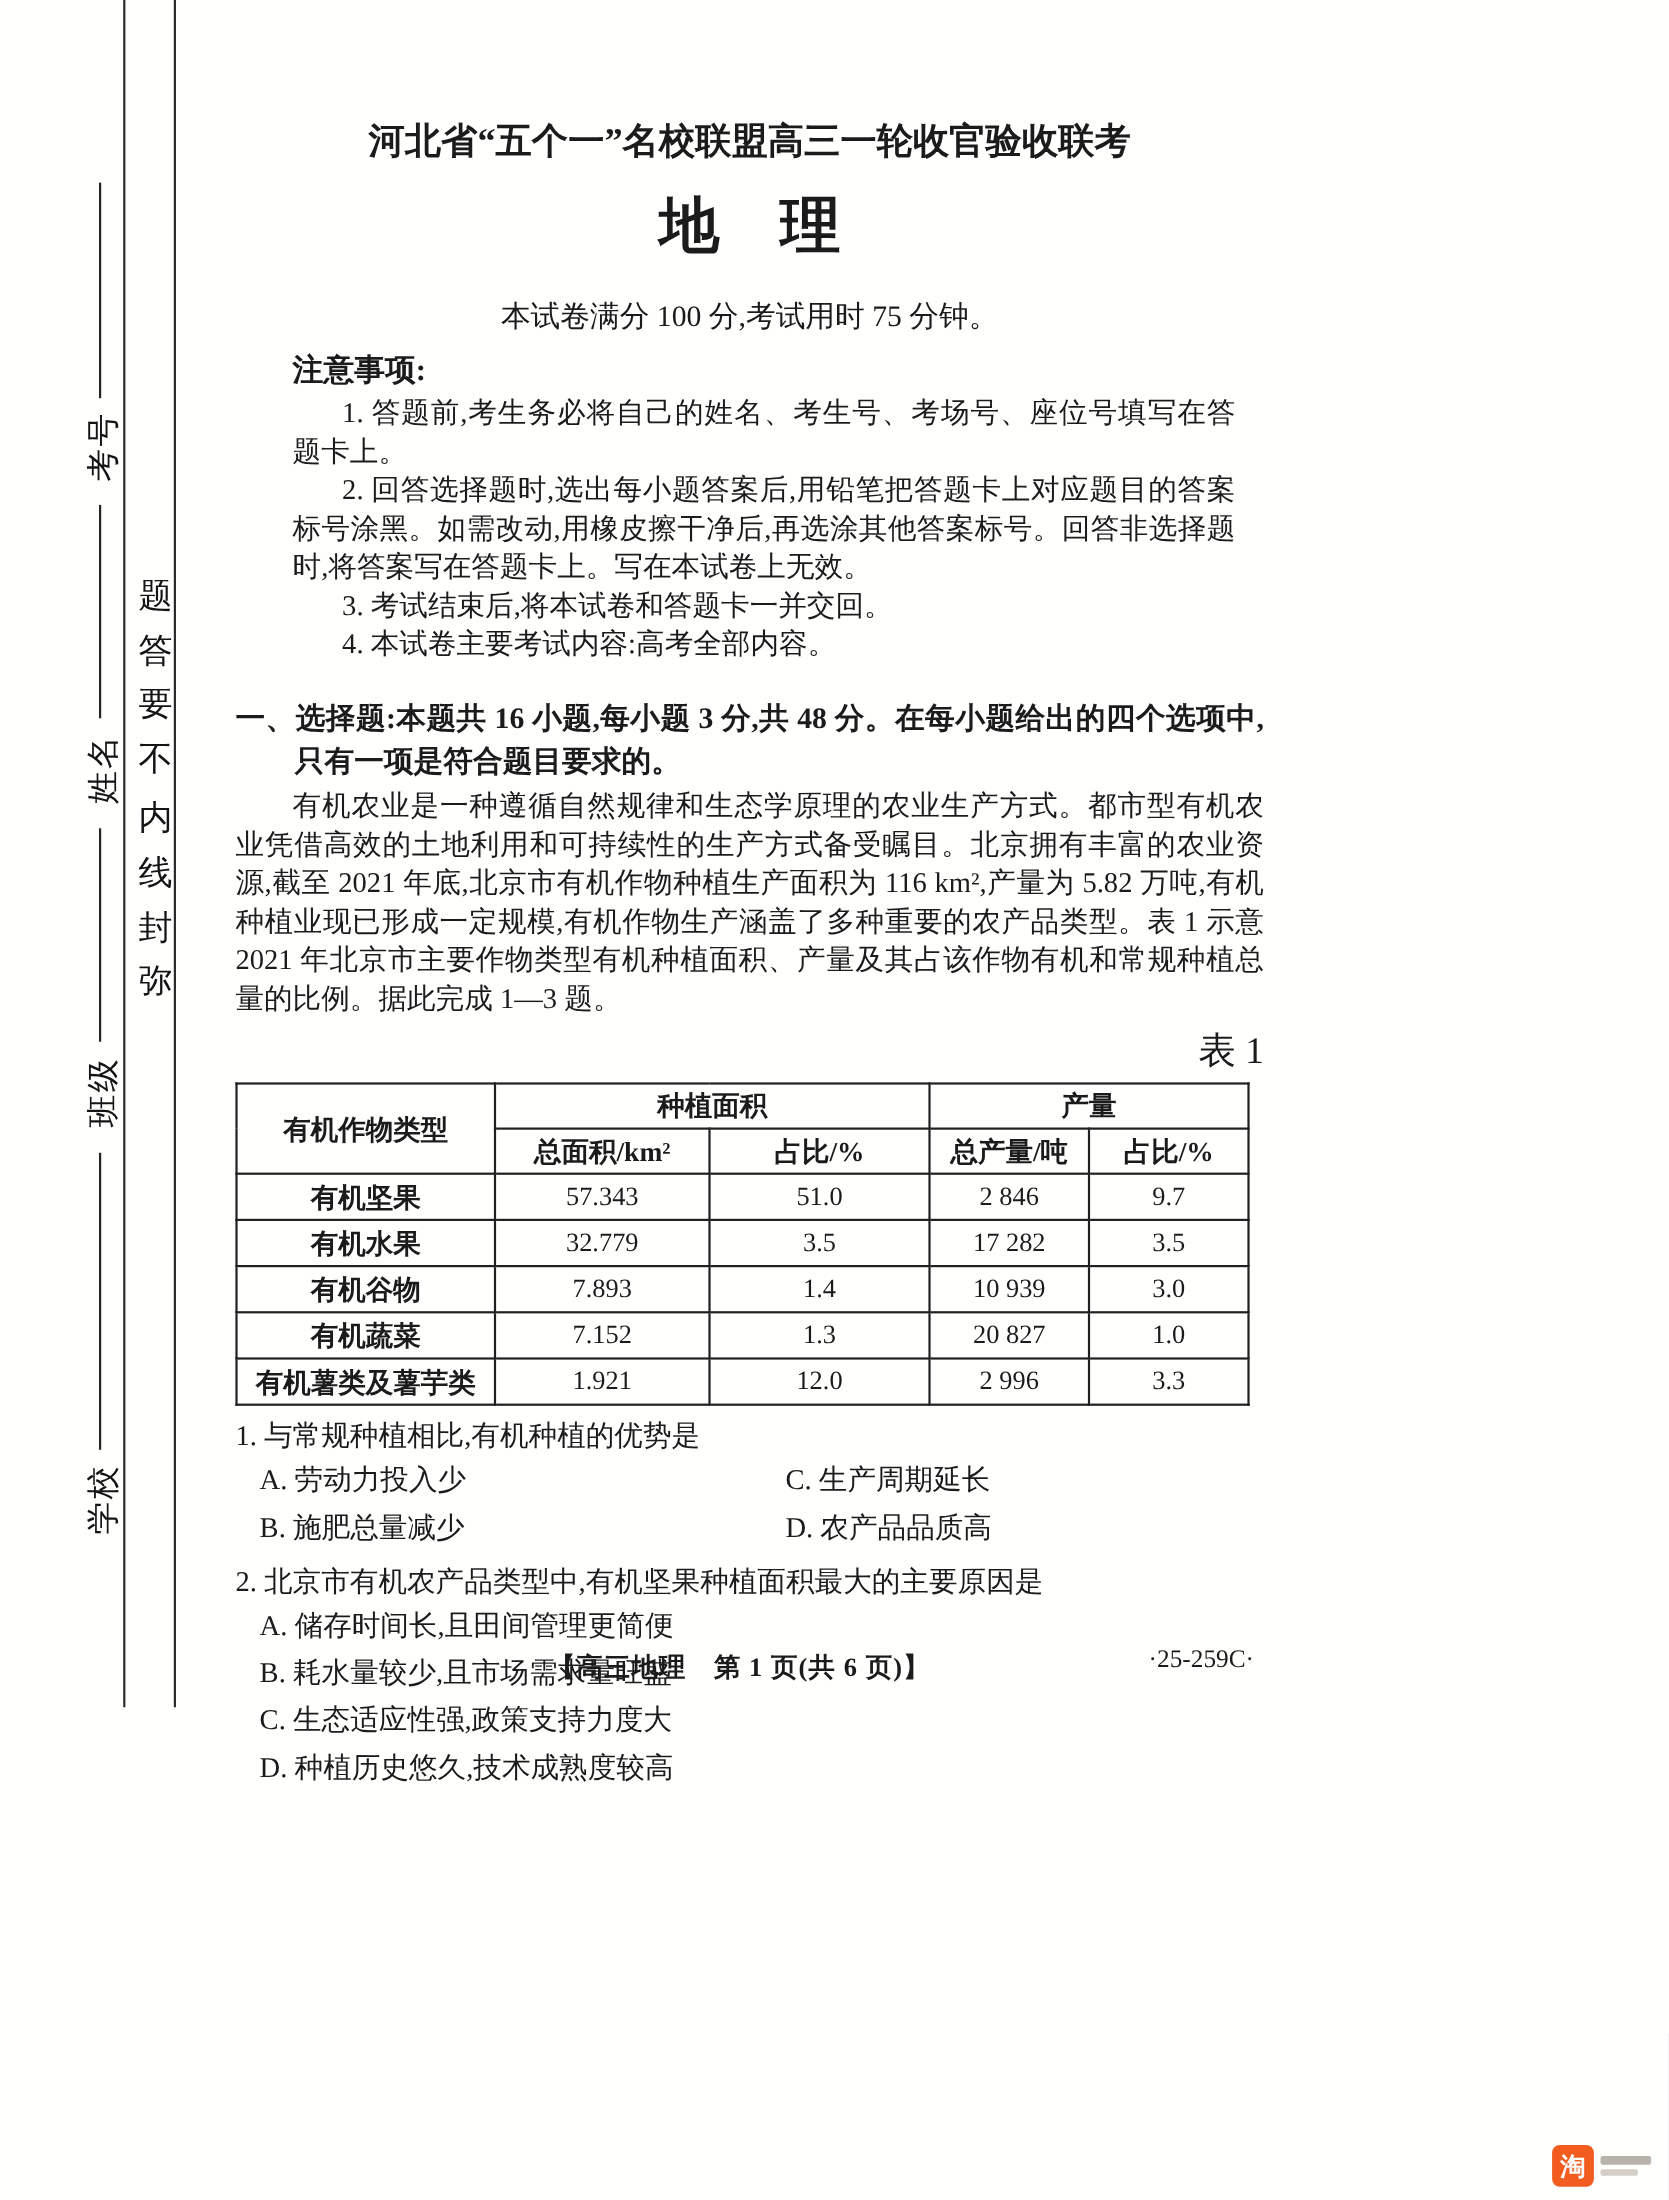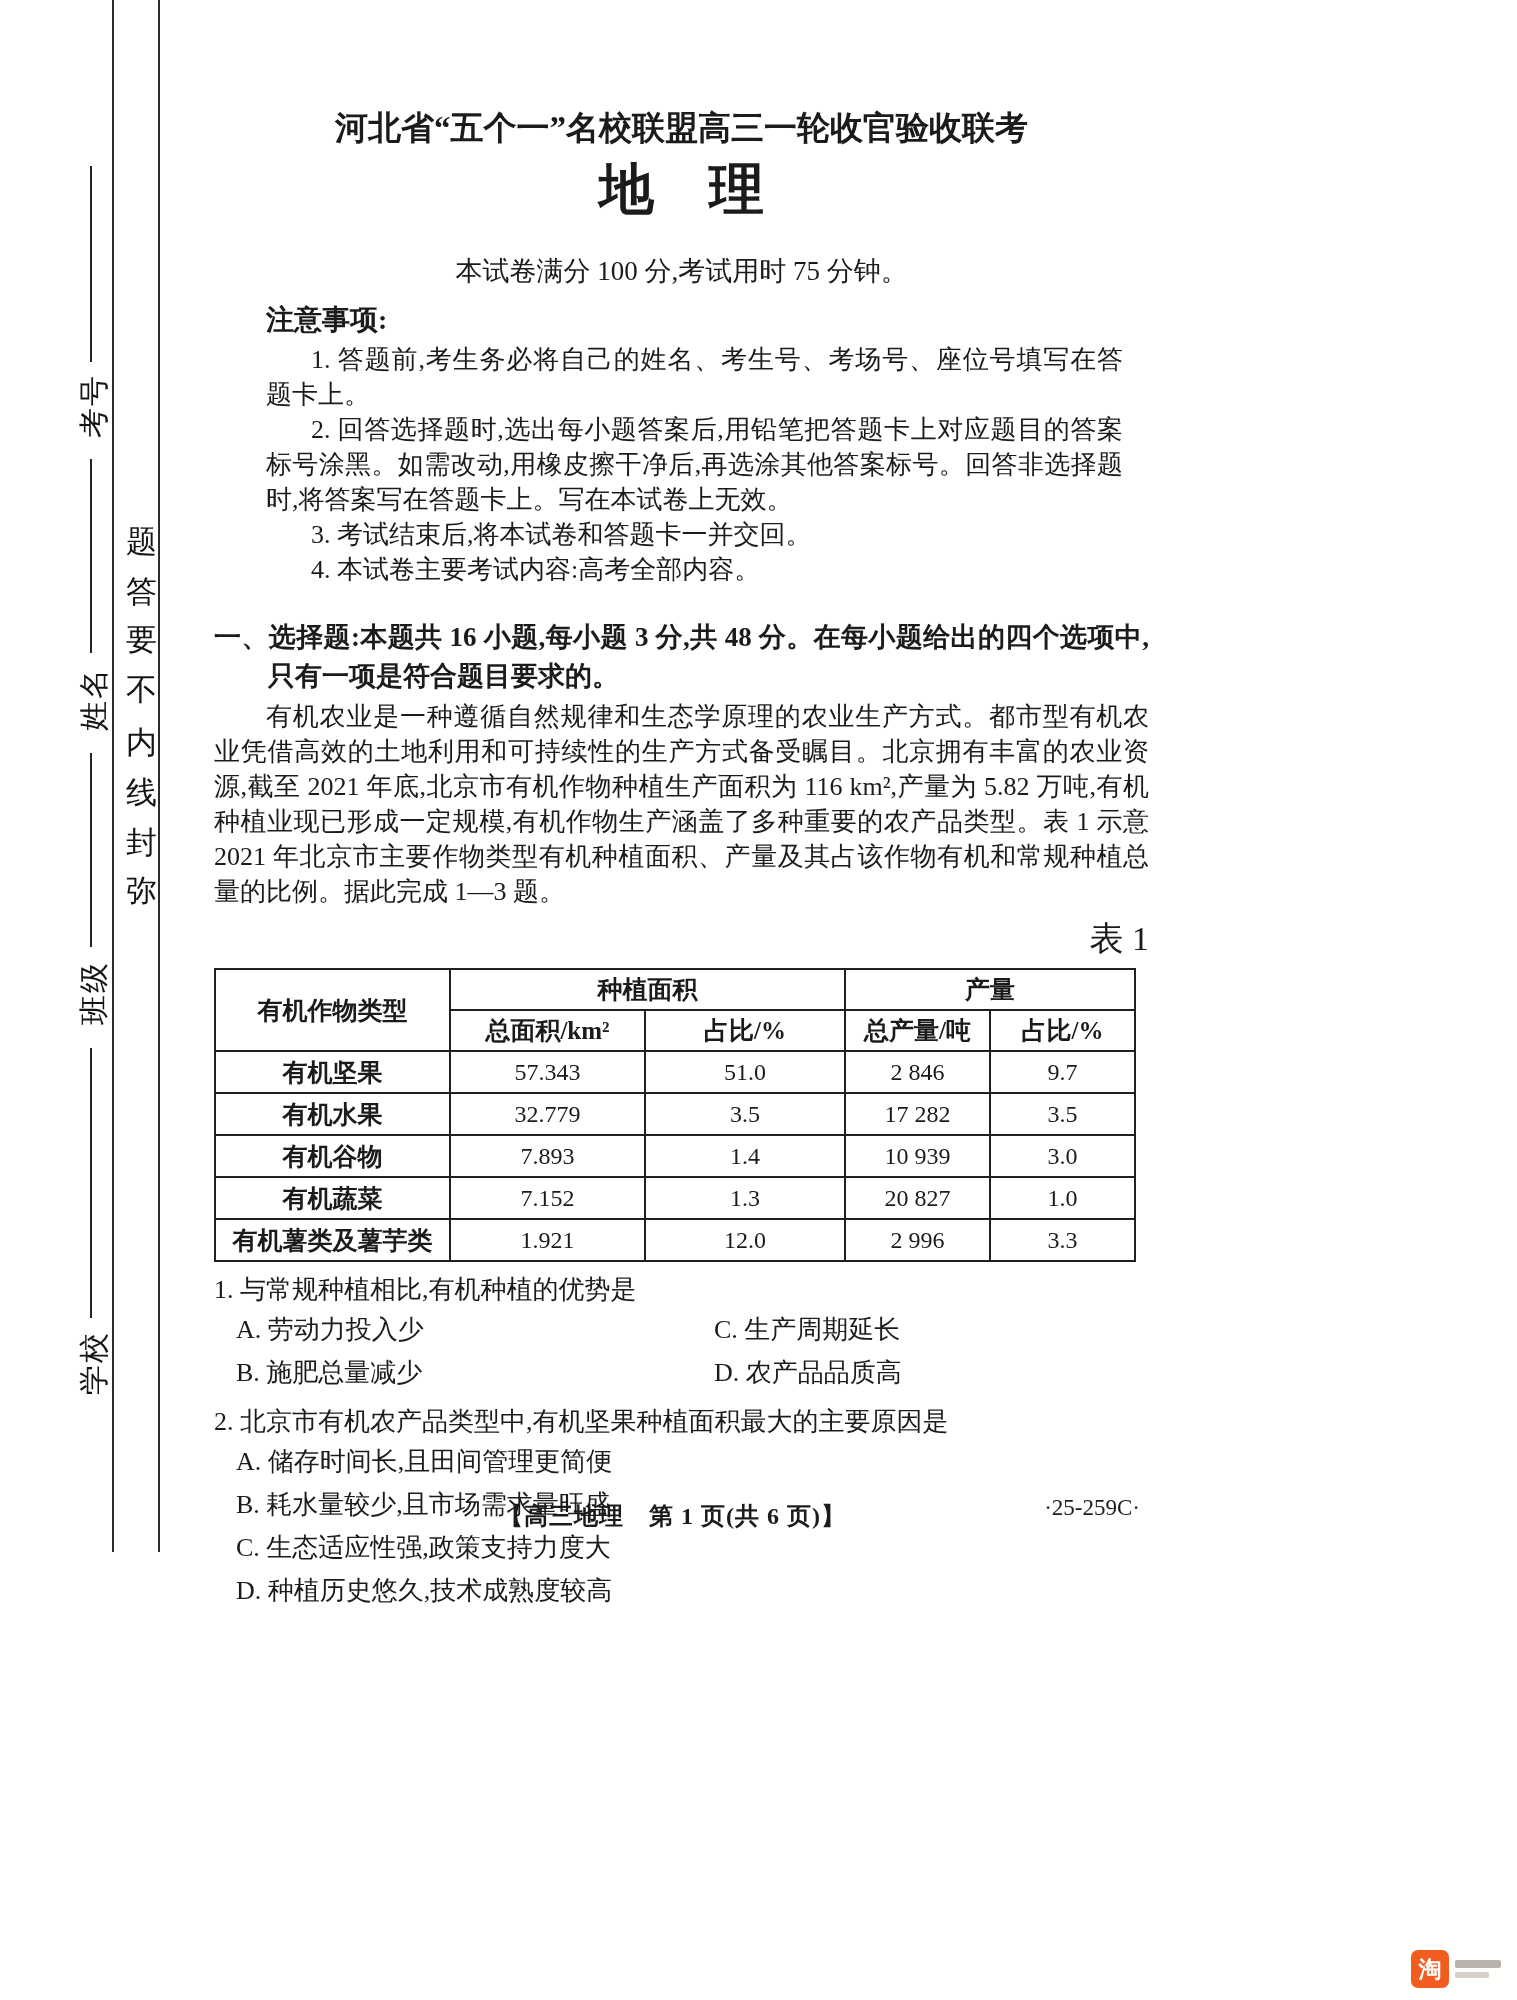--- a/index.html
+++ b/index.html
@@ -46,21 +46,21 @@
   
   .content { position: absolute; left: 214px; top: 0; width: 935px; }
 
   .exam-title {
     margin-top: 106px;
     text-align: center;
     font-size: 33px;
     font-weight: bold;
   }
   .subject-title {
-    margin-top: 2px;
+    margin-top: 18px;
     text-align: center;
     font-size: 55px;
     font-weight: bold;
   }
   .exam-info {
     margin-top: 26px;
     text-align: center;
     font-size: 27px;
   }
 

